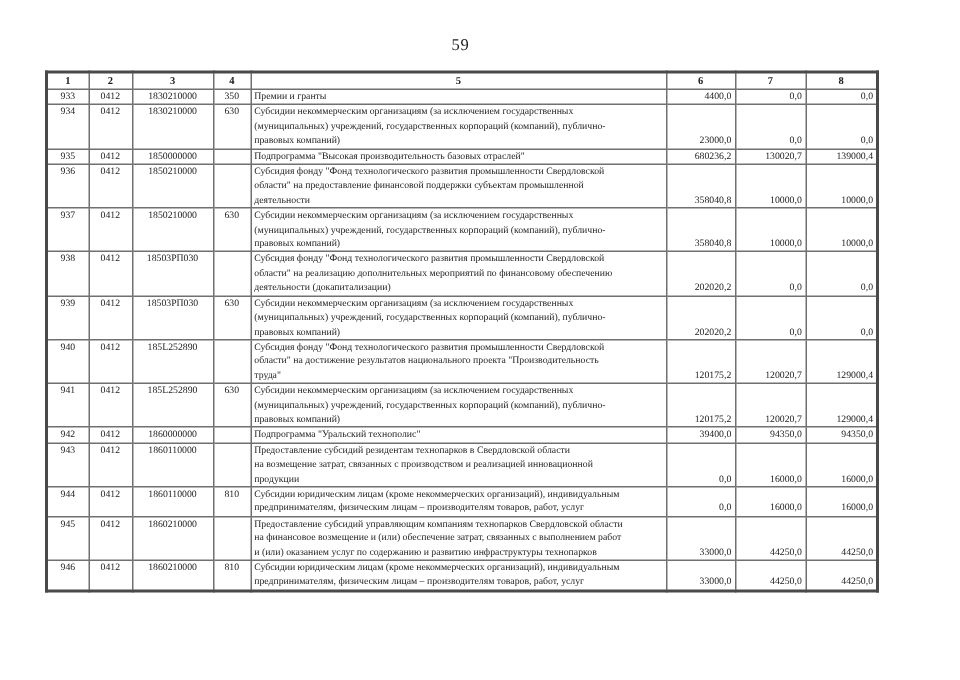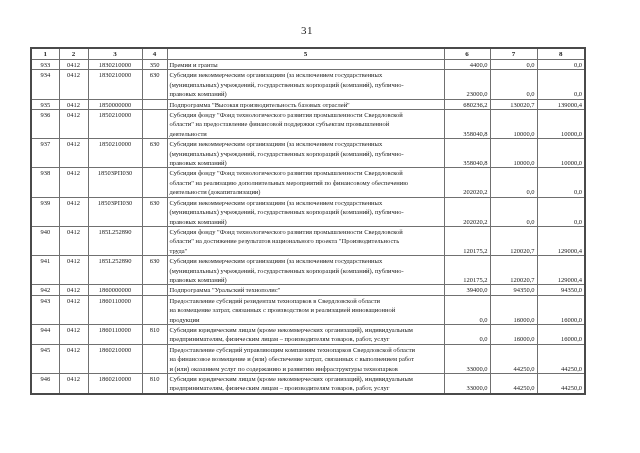--- a/index.html
+++ b/index.html
@@ -52,21 +52,21 @@
   }
   td.c-num    { text-align: center; vertical-align: top; }
   td.c-name   { text-align: left;   vertical-align: top; white-space: pre-line; }
   td.c-amount { text-align: right;  vertical-align: bottom; padding-bottom: 1px; }
 </style>
 </head>
 <body>
 
 <div class="page">
 
-  <div class="page-number">31</div>
+  <div class="page-number">59</div>
 
   <table class="budget">
     <colgroup>
       <col style="width:28px">
       <col style="width:29px">
       <col style="width:54px">
       <col style="width:25px">
       <col style="width:277px">
       <col style="width:46px">
       <col style="width:47px">

